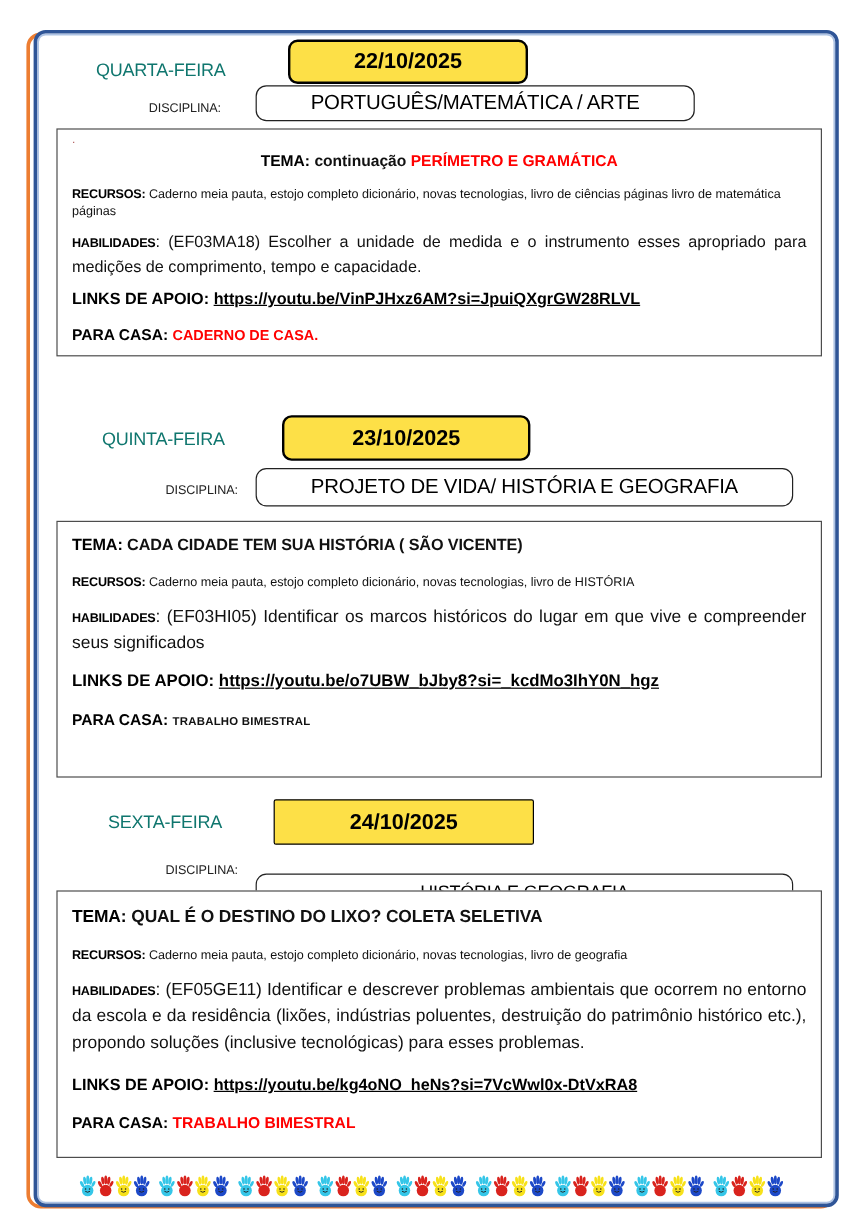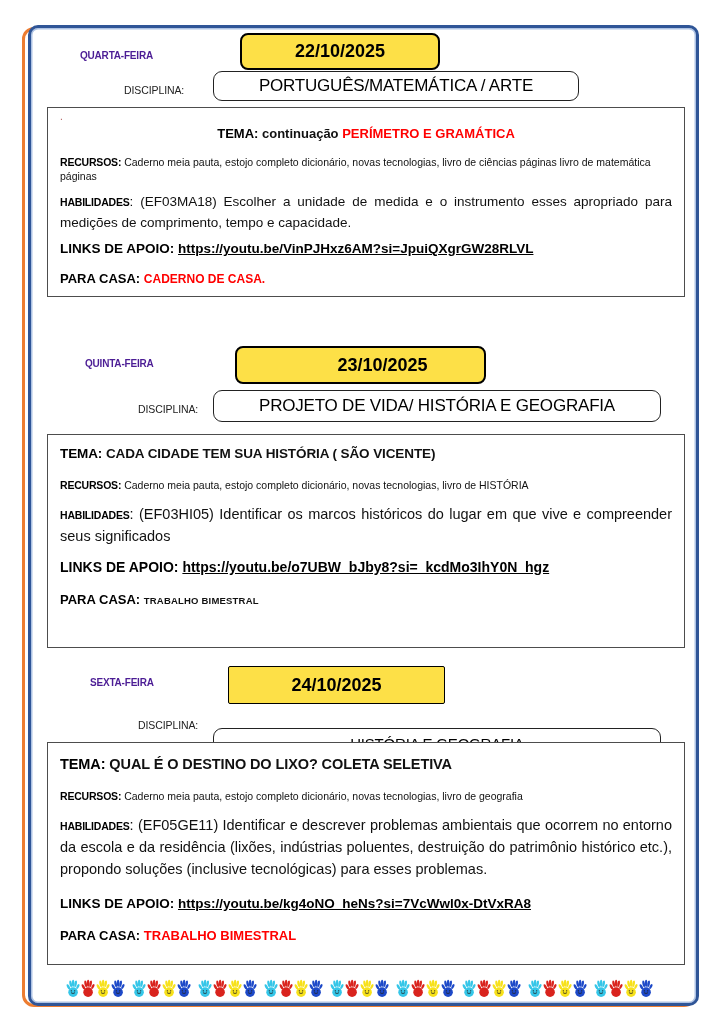--- a/index.html
+++ b/index.html
@@ -10,30 +10,30 @@
   
   .border-outer{
     position:absolute;left:22px;top:27px;width:668px;height:974px;
     border:3px solid #ED7D31;border-radius:12px;
   }
   .border-inner{
     position:absolute;left:28px;top:25px;width:665px;height:975px;
     border:3px solid #2F5597;border-radius:10px;
     box-shadow:inset 0 0 0 1.5px #aec3e4;background:#fff;
   }
-  .day-label{position:absolute;font-weight:bold;font-size:10px;letter-spacing:-0.2px;color:#4c1d95;}
+  .day-label{position:absolute;font-weight:normal;font-size:15px;letter-spacing:-0.2px;color:#0f766e;}
   #day1{left:80px;top:50px;}
   #day2{left:85px;top:358px;}
   #day3{left:90px;top:677px;}
   .date-box{
     position:absolute;background:#fde047;border:2.2px solid #000;border-radius:8px;
     display:flex;align-items:center;justify-content:center;font-weight:bold;font-size:18px;color:#000;
   }
   #date1{left:240px;top:33px;width:196px;height:33px;}
-  #date2{left:235px;top:346px;width:203px;height:34px;padding-left:44px;}
+  #date2{left:235px;top:346px;width:203px;height:34px;}
   #date3{left:228px;top:666px;width:215px;height:36px;border-radius:2px;border-width:1.6px;}
   .disc-label{position:absolute;font-size:10.5px;color:#222;letter-spacing:-0.1px;}
   #dlabel1{left:124px;top:84px;}
   #dlabel2{left:138px;top:403px;}
   #dlabel3{left:138px;top:719px;}
   .disc-box{
     position:absolute;border:1.4px solid #222;border-radius:9px;background:#fff;
     display:flex;align-items:center;justify-content:center;font-size:17px;letter-spacing:-0.2px;color:#000;
   }
   #disc1{left:213px;top:71px;width:364px;height:28px;}

